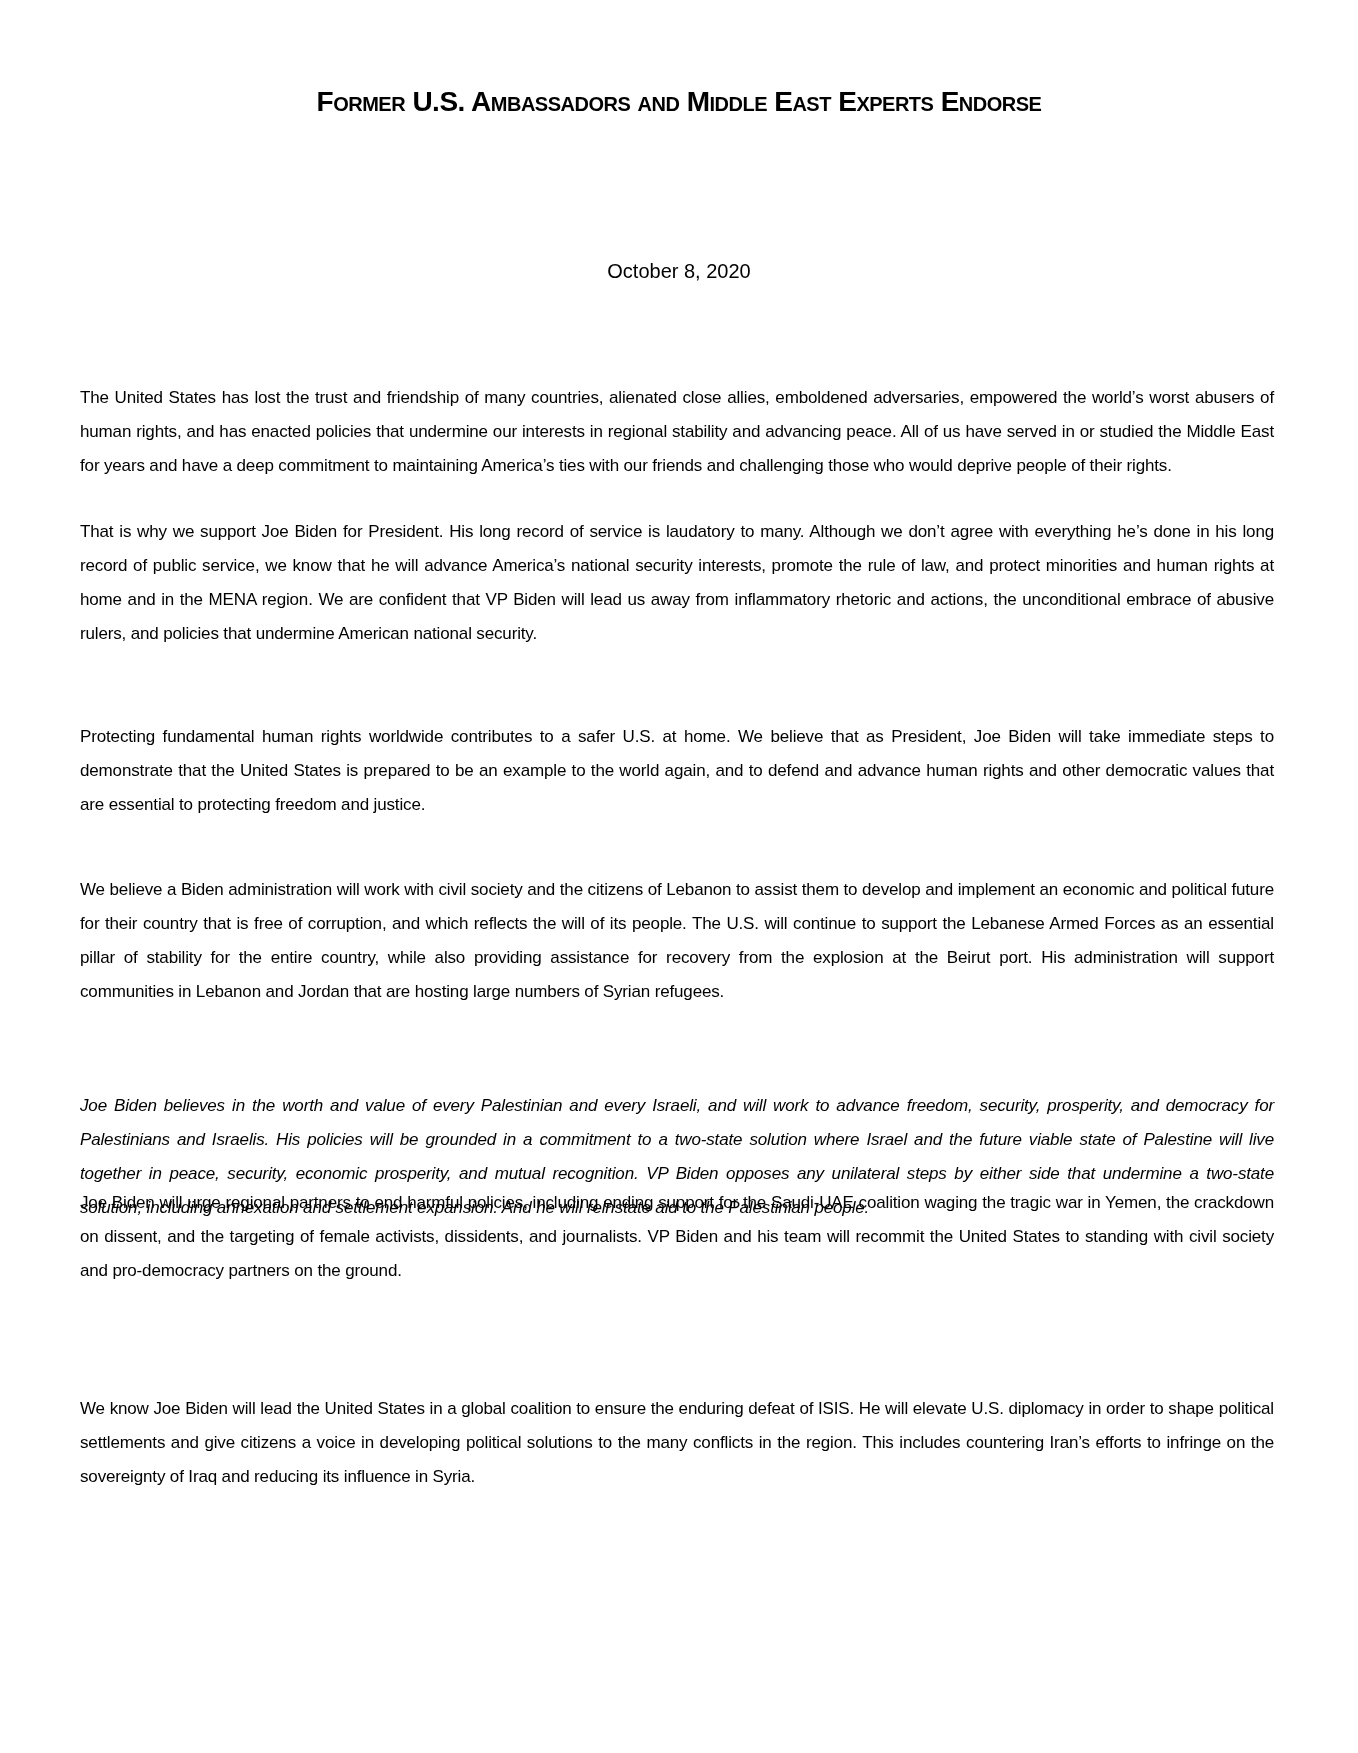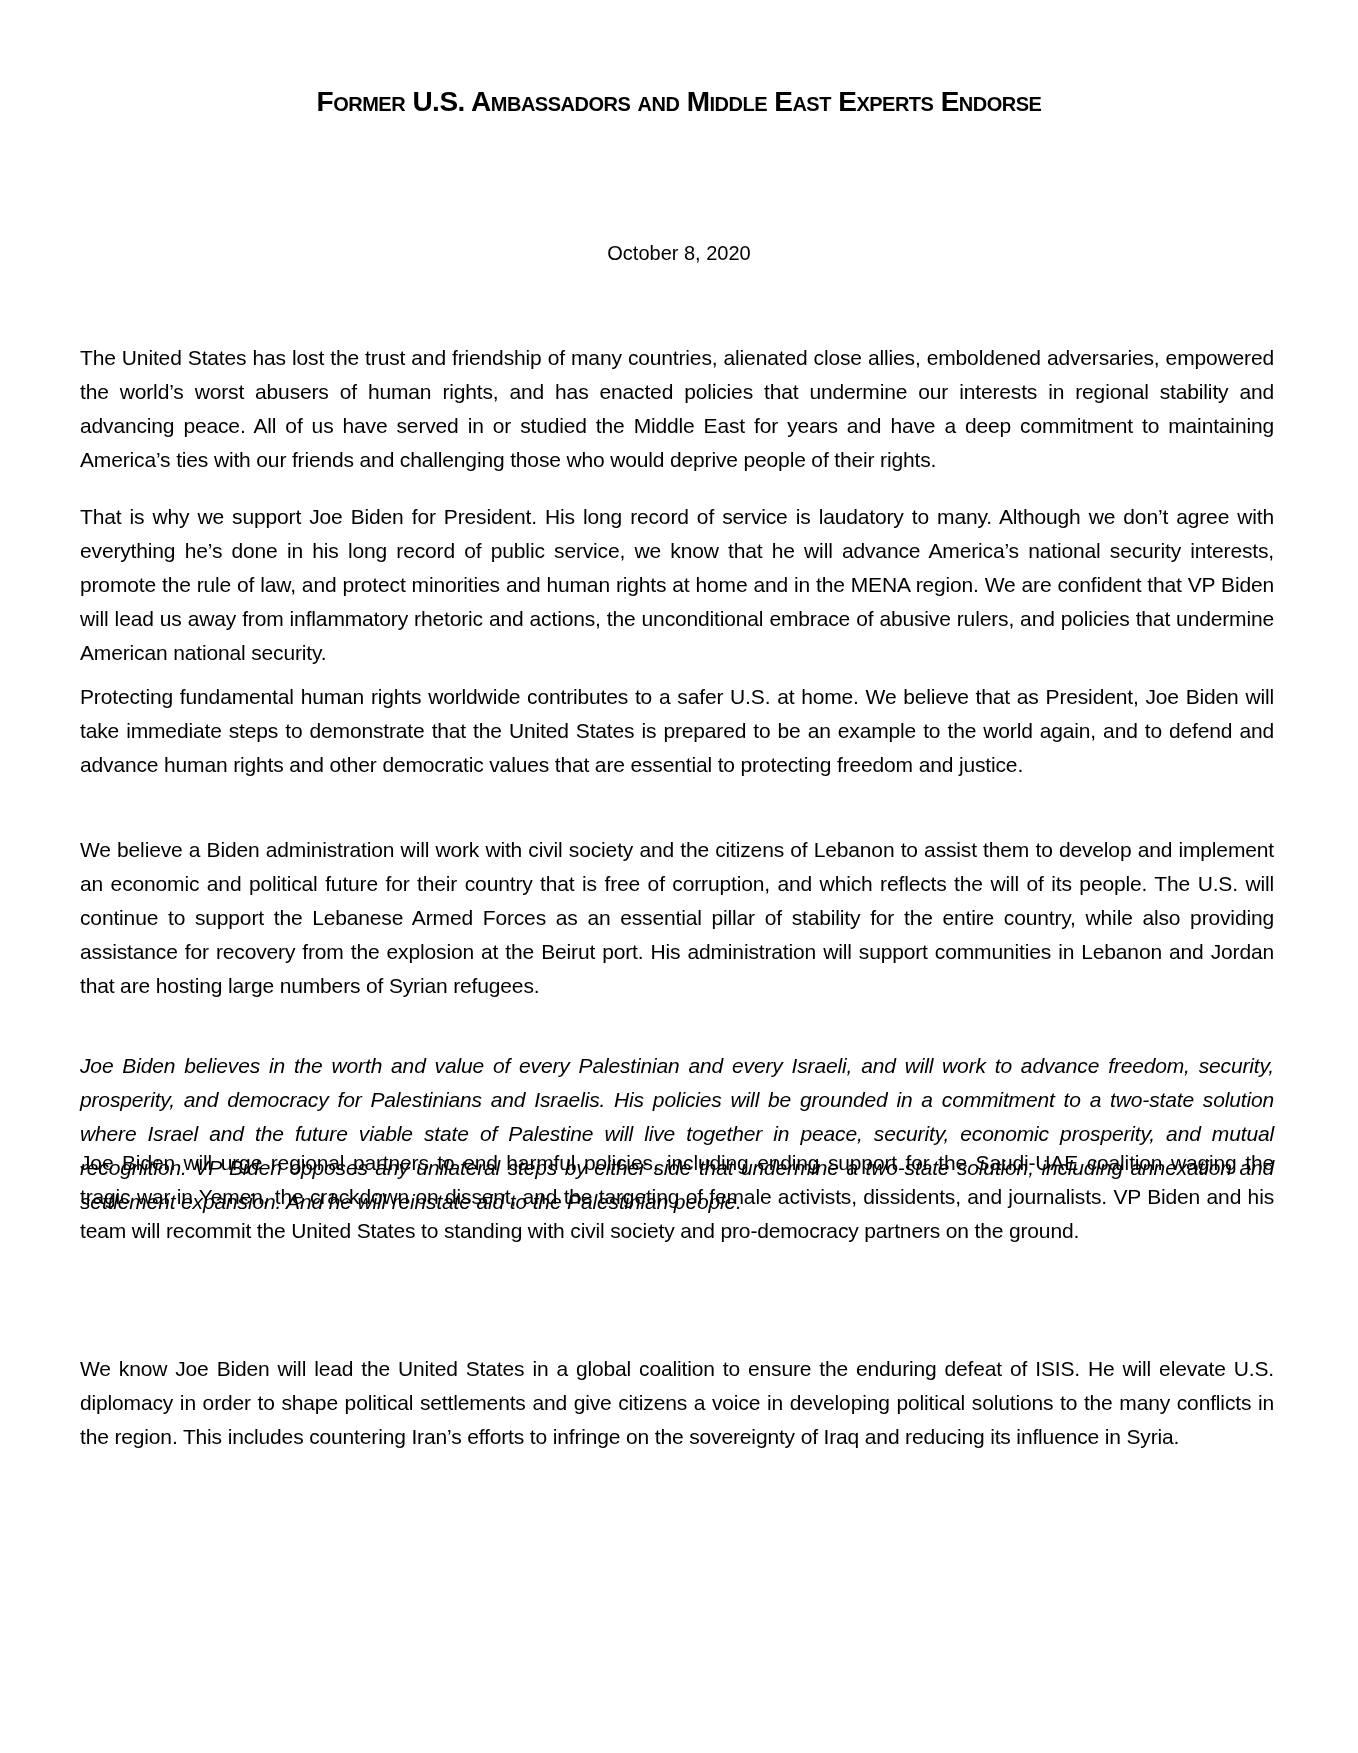--- a/index.html
+++ b/index.html
@@ -7,41 +7,41 @@
   .page { position: absolute; left: 0; top: 0; width: 1126px; height: 1753px; background: #fff; padding-left: 16px; }
   .title {
     position: absolute; left: 0; width: 1358px; text-align: center;
     font-family: "Liberation Sans", sans-serif; font-weight: bold;
     font-variant: small-caps; letter-spacing: -0.5px;
     font-size: 28px; line-height: 40px;
   }
   .title.l1 { top: 82px; }
   .title.l2 { top: 132px; }
   .date {
-    position: absolute; left: 0; top: 238px; width: 1358px; text-align: center;
+    position: absolute; left: 0; top: 256px; width: 1358px; text-align: center;
     font-family: "Liberation Sans", sans-serif; font-size: 20px; line-height: 30px;
   }
   .body {
     position: absolute; left: 80px; width: 1194px;
-    font-family: "Liberation Sans", sans-serif; font-size: 21px; line-height: 34px;
-    text-align: justify; letter-spacing: -0.15px;
+    font-family: "Liberation Sans", sans-serif; font-size: 17px; line-height: 34px;
+    text-align: justify; letter-spacing: -0.15px; margin-top: 40px;
   }
   .body p { margin: 0; }
 </style>
 </head>
 <body>
 
 <div class="page">
   <div class="title l1">Former U.S. Ambassadors and Middle East Experts Endorse</div>
   <div class="date">October 8, 2020</div>
 
   <div class="body" style="top:341px;">
     <p>The United States has lost the trust and friendship of many countries, alienated close allies, emboldened adversaries, empowered the world’s worst abusers of human rights, and has enacted policies that undermine our interests in regional stability and advancing peace. All of us have served in or studied the Middle East for years and have a deep commitment to maintaining America’s ties with our friends and challenging those who would deprive people of their rights.</p>
   </div>
-  <div class="body" style="top:500px;">
+  <div class="body" style="top:475px;">
     <p>That is why we support Joe Biden for President. His long record of service is laudatory to many. Although we don’t agree with everything he’s done in his long record of public service, we know that he will advance America’s national security interests, promote the rule of law, and protect minorities and human rights at home and in the MENA region.  We are confident that VP Biden will lead us away from inflammatory rhetoric and actions, the unconditional embrace of abusive rulers, and policies that undermine American national security.</p>
   </div>
   <div class="body" style="top:680px;">
     <p>Protecting fundamental human rights worldwide contributes to a safer U.S. at home.  We believe that as President, Joe Biden will take immediate steps to demonstrate that the United States is prepared to be an example to the world again, and to defend and advance human rights and other democratic values that are essential to protecting freedom and justice.</p>
   </div>
   <div class="body" style="top:833px;">
     <p>We believe a Biden administration will work with civil society and the citizens of Lebanon to assist them to develop and implement an economic and political future for their country that is free of corruption, and which reflects the will of its people. The U.S. will continue to support the Lebanese Armed Forces as an essential pillar of stability for the entire country, while also providing assistance for recovery from the explosion at the Beirut port. His administration will support communities in Lebanon and Jordan that are hosting large numbers of Syrian refugees.</p>
   </div>
   <div class="body" style="top:1049px;font-style:italic;">
     <p>Joe Biden believes in the worth and value of every Palestinian and every Israeli, and will work to advance freedom, security, prosperity, and democracy for Palestinians and Israelis. His policies will be grounded in a commitment to a two-state solution where Israel and the future viable state of Palestine will live together in peace, security, economic prosperity, and mutual recognition. VP Biden opposes any unilateral steps by either side that undermine a two-state solution, including annexation and settlement expansion. And he will reinstate aid to the Palestinian people.</p>

